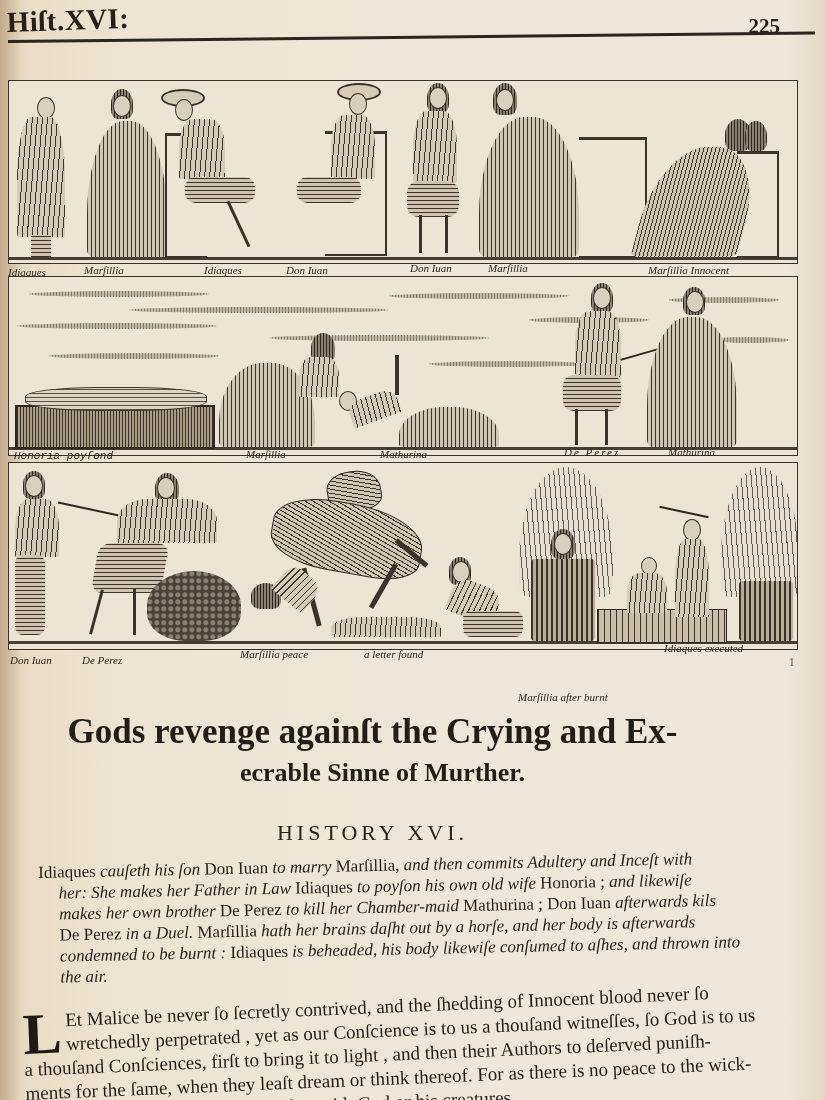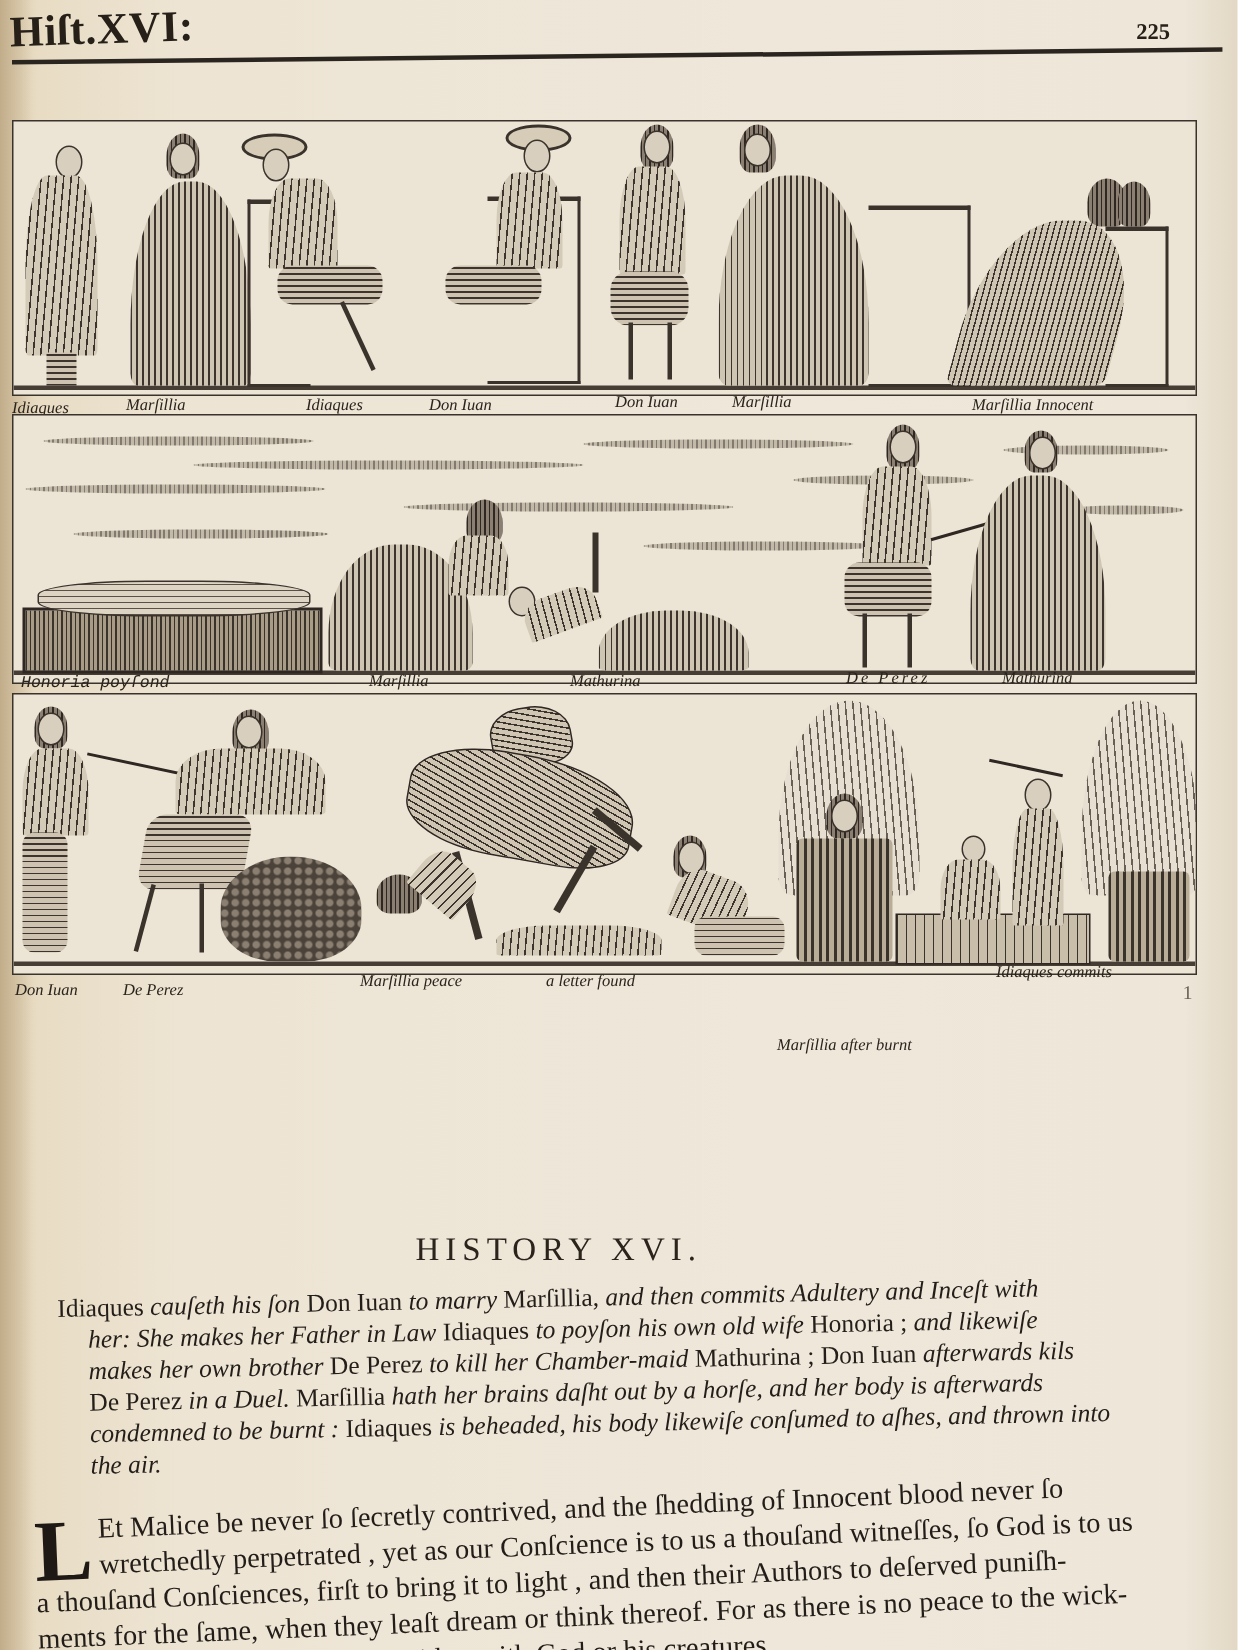--- a/index.html
+++ b/index.html
@@ -1,21 +1,21 @@
 <!DOCTYPE html>
 <html><head>
 <meta charset="utf-8">
 <style>
   html,body{margin:0;padding:0;}
   body{width:825px;height:1100px;overflow:hidden;position:relative;
     background:linear-gradient(90deg,#d9c9a8 0px,#e8dcc4 25px,#ede4d3 120px,#eee7da 500px,#ede6d9 790px,#e2d8c4 825px);
     font-family:"Liberation Serif","DejaVu Serif",serif;color:#2a2420;}
   .page{position:absolute;inset:0;}
   .runhead{position:absolute;left:6px;top:6px;font-size:29px;font-weight:bold;letter-spacing:0.5px;color:#262019;transform:rotate(-2deg);transform-origin:left top;}
-  .pagenum{position:absolute;right:45px;top:14px;font-size:15px;font-weight:bold;color:#262019;margin-left:33px;}
+  .pagenum{position:absolute;right:45px;top:14px;font-size:21px;font-weight:bold;color:#262019;margin-left:33px;}
   .headrule{position:absolute;left:8px;right:10px;top:40px;height:3px;background:#2b2520;transform:rotate(-0.6deg);transform-origin:left;}
 
   .plate{position:absolute;left:8px;top:78px;width:790px;height:600px;}
   .panel{position:absolute;left:0;width:788px;border:1.5px solid #3a332c;background:#ece5d6;overflow:hidden;}
   .p1{top:2px;height:182px;}
   .p2{top:198px;height:178px;}
   .p3{top:384px;height:186px;}
   .caps{position:absolute;left:0;width:788px;height:16px;font-style:italic;font-size:11px;color:#2b241d;}
   .caps span{position:absolute;white-space:nowrap;}
   .c1{top:184px;} .c2{top:372px;} .c3{top:574px;}
@@ -245,25 +245,29 @@
       </div>
       <div class="flame" style="left:712px;top:4px;width:78px;height:130px;"></div>
       <div class="stake" style="left:730px;top:118px;width:54px;height:60px;"></div>
     </div>
     <div class="caps c3">
       <span style="left:2px;top:2px;">Don Iuan</span>
       <span style="left:74px;top:2px;">De Perez</span>
       <span style="left:232px;top:-4px;">Marſillia peace</span>
       <span style="left:356px;top:-4px;">a letter found</span>
       <span style="left:510px;top:-8px;margin-top:47px;">Marſillia after burnt</span>
-      <span style="left:656px;top:-10px;">Idiaques commits</span>
+      <span style="left:656px;top:-10px;">Idiaques executed</span>
     </div>
     <div class="plateno">1</div>
   </div>
 
+  <div class="title">
+    <div class="title1">Gods revenge againſt the Crying and Ex-</div>
+    <div class="title2">ecrable Sinne of Murther.</div>
+  </div>
   <div class="hist">HISTORY XVI.</div>
 
   <div class="summary" id="summary">
       <p><span>Idiaques </span><span class="it">cauſeth his ſon </span><span>Don Iuan </span><span class="it">to marry </span><span>Marſillia, </span><span class="it">and then commits Adultery and Inceſt with</span></p>
       <p style="padding-left: 20px;"><span class="it">her: She makes her Father in Law </span><span>Idiaques </span><span class="it">to poyſon his own old wife </span><span>Honoria ; </span><span class="it">and likewiſe</span></p>
       <p style="padding-left: 20px;"><span class="it">makes her own brother </span><span>De Perez </span><span class="it">to kill her Chamber-maid </span><span>Mathurina ; Don Iuan </span><span class="it">afterwards kils</span></p>
       <p style="padding-left: 20px;"><span>De Perez </span><span class="it">in a Duel. </span><span>Marſillia </span><span class="it">hath her brains daſht out by a horſe, and her body is afterwards</span></p>
       <p style="padding-left: 20px;"><span class="it">condemned to be burnt : </span><span>Idiaques </span><span class="it">is beheaded, his body likewiſe conſumed to aſhes, and thrown into</span></p>
       <p style="padding-left: 20px;"><span class="it">the air.</span></p>
     </div>

